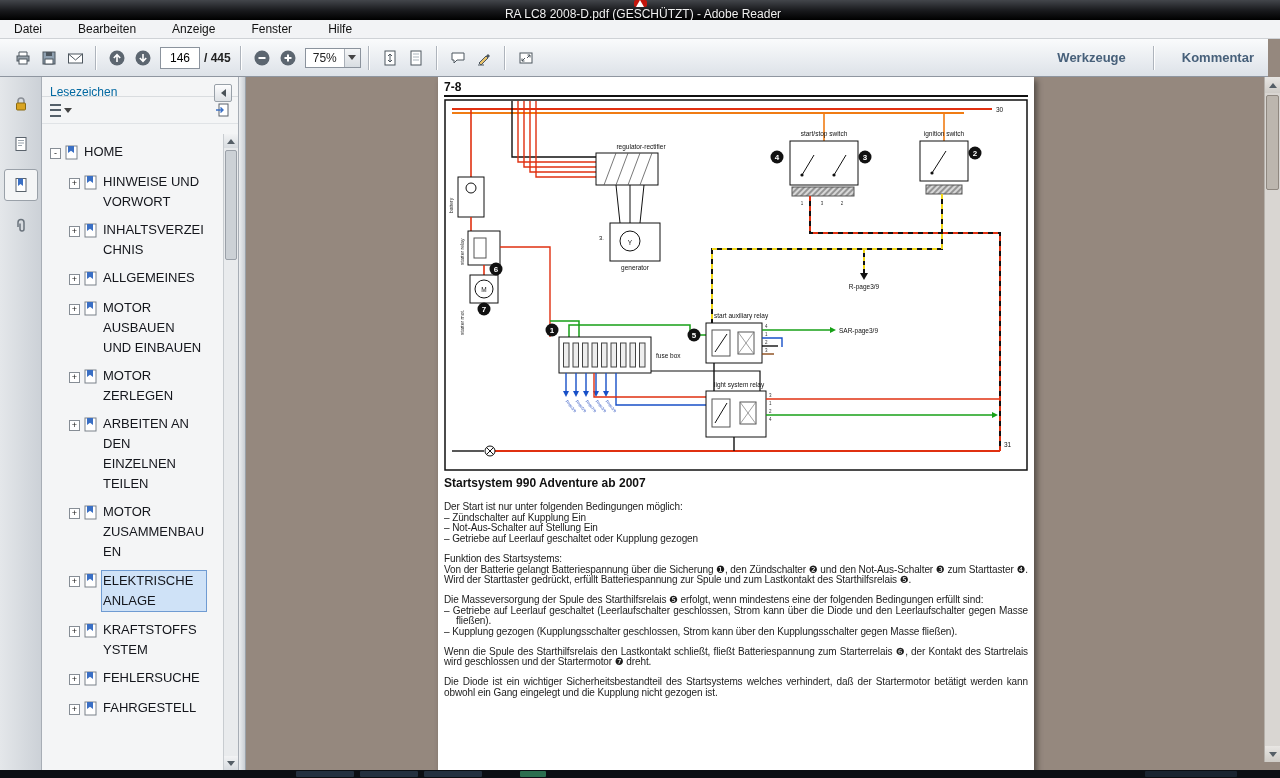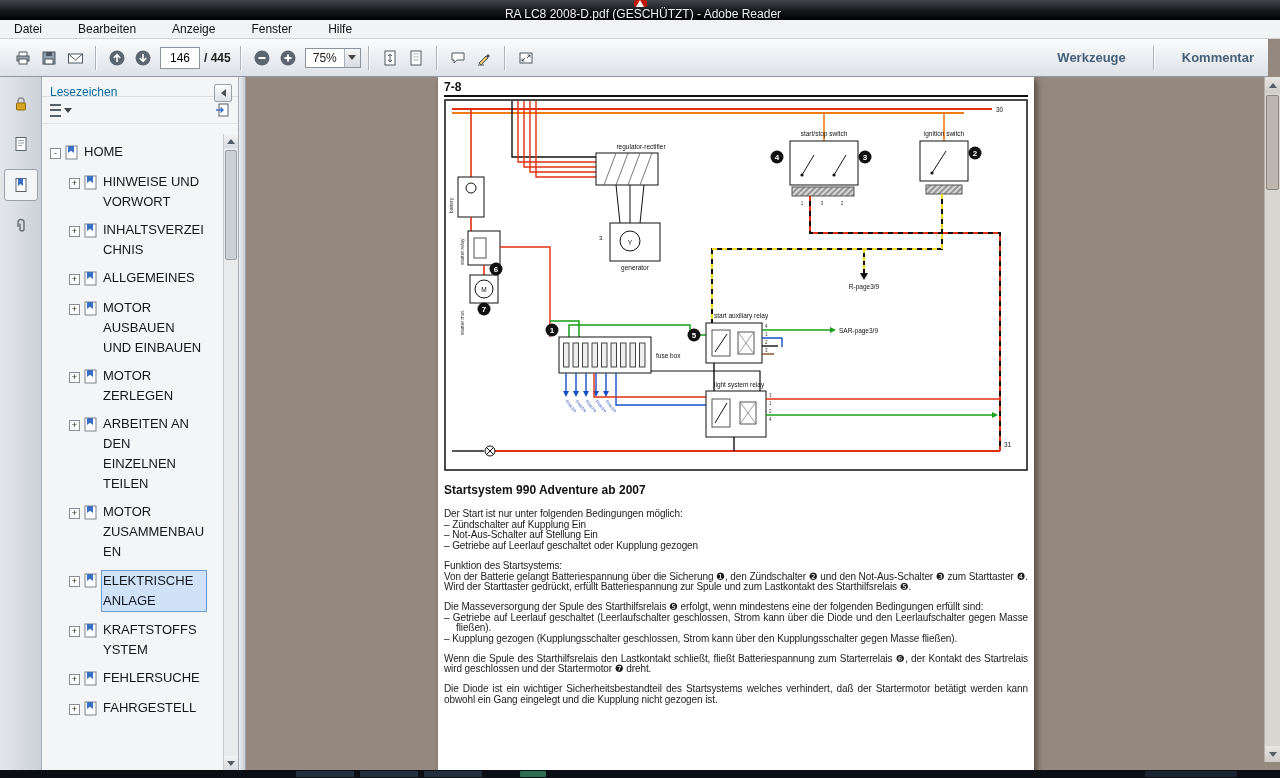--- a/index.html
+++ b/index.html
@@ -67,21 +67,21 @@
   .tri-up{width:0;height:0;border-left:4px solid transparent;border-right:4px solid transparent;border-bottom:5px solid #555e66;}
   .tri-dn{width:0;height:0;border-left:4px solid transparent;border-right:4px solid transparent;border-top:5px solid #555e66;}
   .panel-thumb{position:absolute;left:1px;right:1px;top:16px;height:110px;background:#ccd1d6;border:1px solid #9aa0a8;border-radius:2px;box-sizing:border-box;}
   #splitter{position:absolute;left:239px;top:0;bottom:0;width:7px;background:linear-gradient(90deg,#eceef0,#c9ced3);border-right:1px solid #9aa1a8;box-sizing:border-box;}
   
   #docarea{position:absolute;left:246px;right:16px;top:0;bottom:0;overflow:hidden;background:#95887e;}
   #pdfpage{position:absolute;left:192px;top:0;width:596px;height:1250px;background:#fff;
     box-shadow:3px 3px 6px rgba(0,0,0,.45);padding:0 6px;box-sizing:border-box;}
   .page-head{border-bottom:2px solid #111;padding:3px 0 1px;font-size:12px;font-weight:bold;color:#111;}
   .diagram{margin-top:2px;display:block;}
-  .doc-heading{margin-top:12px;font-size:12px;font-weight:bold;color:#111;}
+  .doc-heading{margin-top:5px;font-size:12px;font-weight:bold;color:#111;}
   .paras{margin-top:12px;}
   .para{margin:9px 0 0;font-size:10px;line-height:10.7px;letter-spacing:-0.1px;color:#1c1c1c;text-align:justify;}
   .para.cont{margin-top:0;}
   .para.list{margin-top:0;padding-left:12px;text-indent:-12px;}
   #docscroll{position:absolute;right:0;top:0;bottom:8px;width:16px;background:#d9d6d2;border-left:1px solid #b5b0aa;box-sizing:border-box;}
   #docscroll .sb-btn{height:16px;background:linear-gradient(#e8e6e3,#cfccc7);}
   .doc-thumb{position:absolute;left:1px;right:1px;top:18px;height:95px;background:#bcb6ae;border:1px solid #8f8880;border-radius:2px;box-sizing:border-box;}
   
   #taskbar{position:absolute;bottom:0;left:0;right:0;height:8px;background:#0b0e13;}
   #taskbar .seg{position:absolute;top:1px;height:6px;border-radius:1px;}

